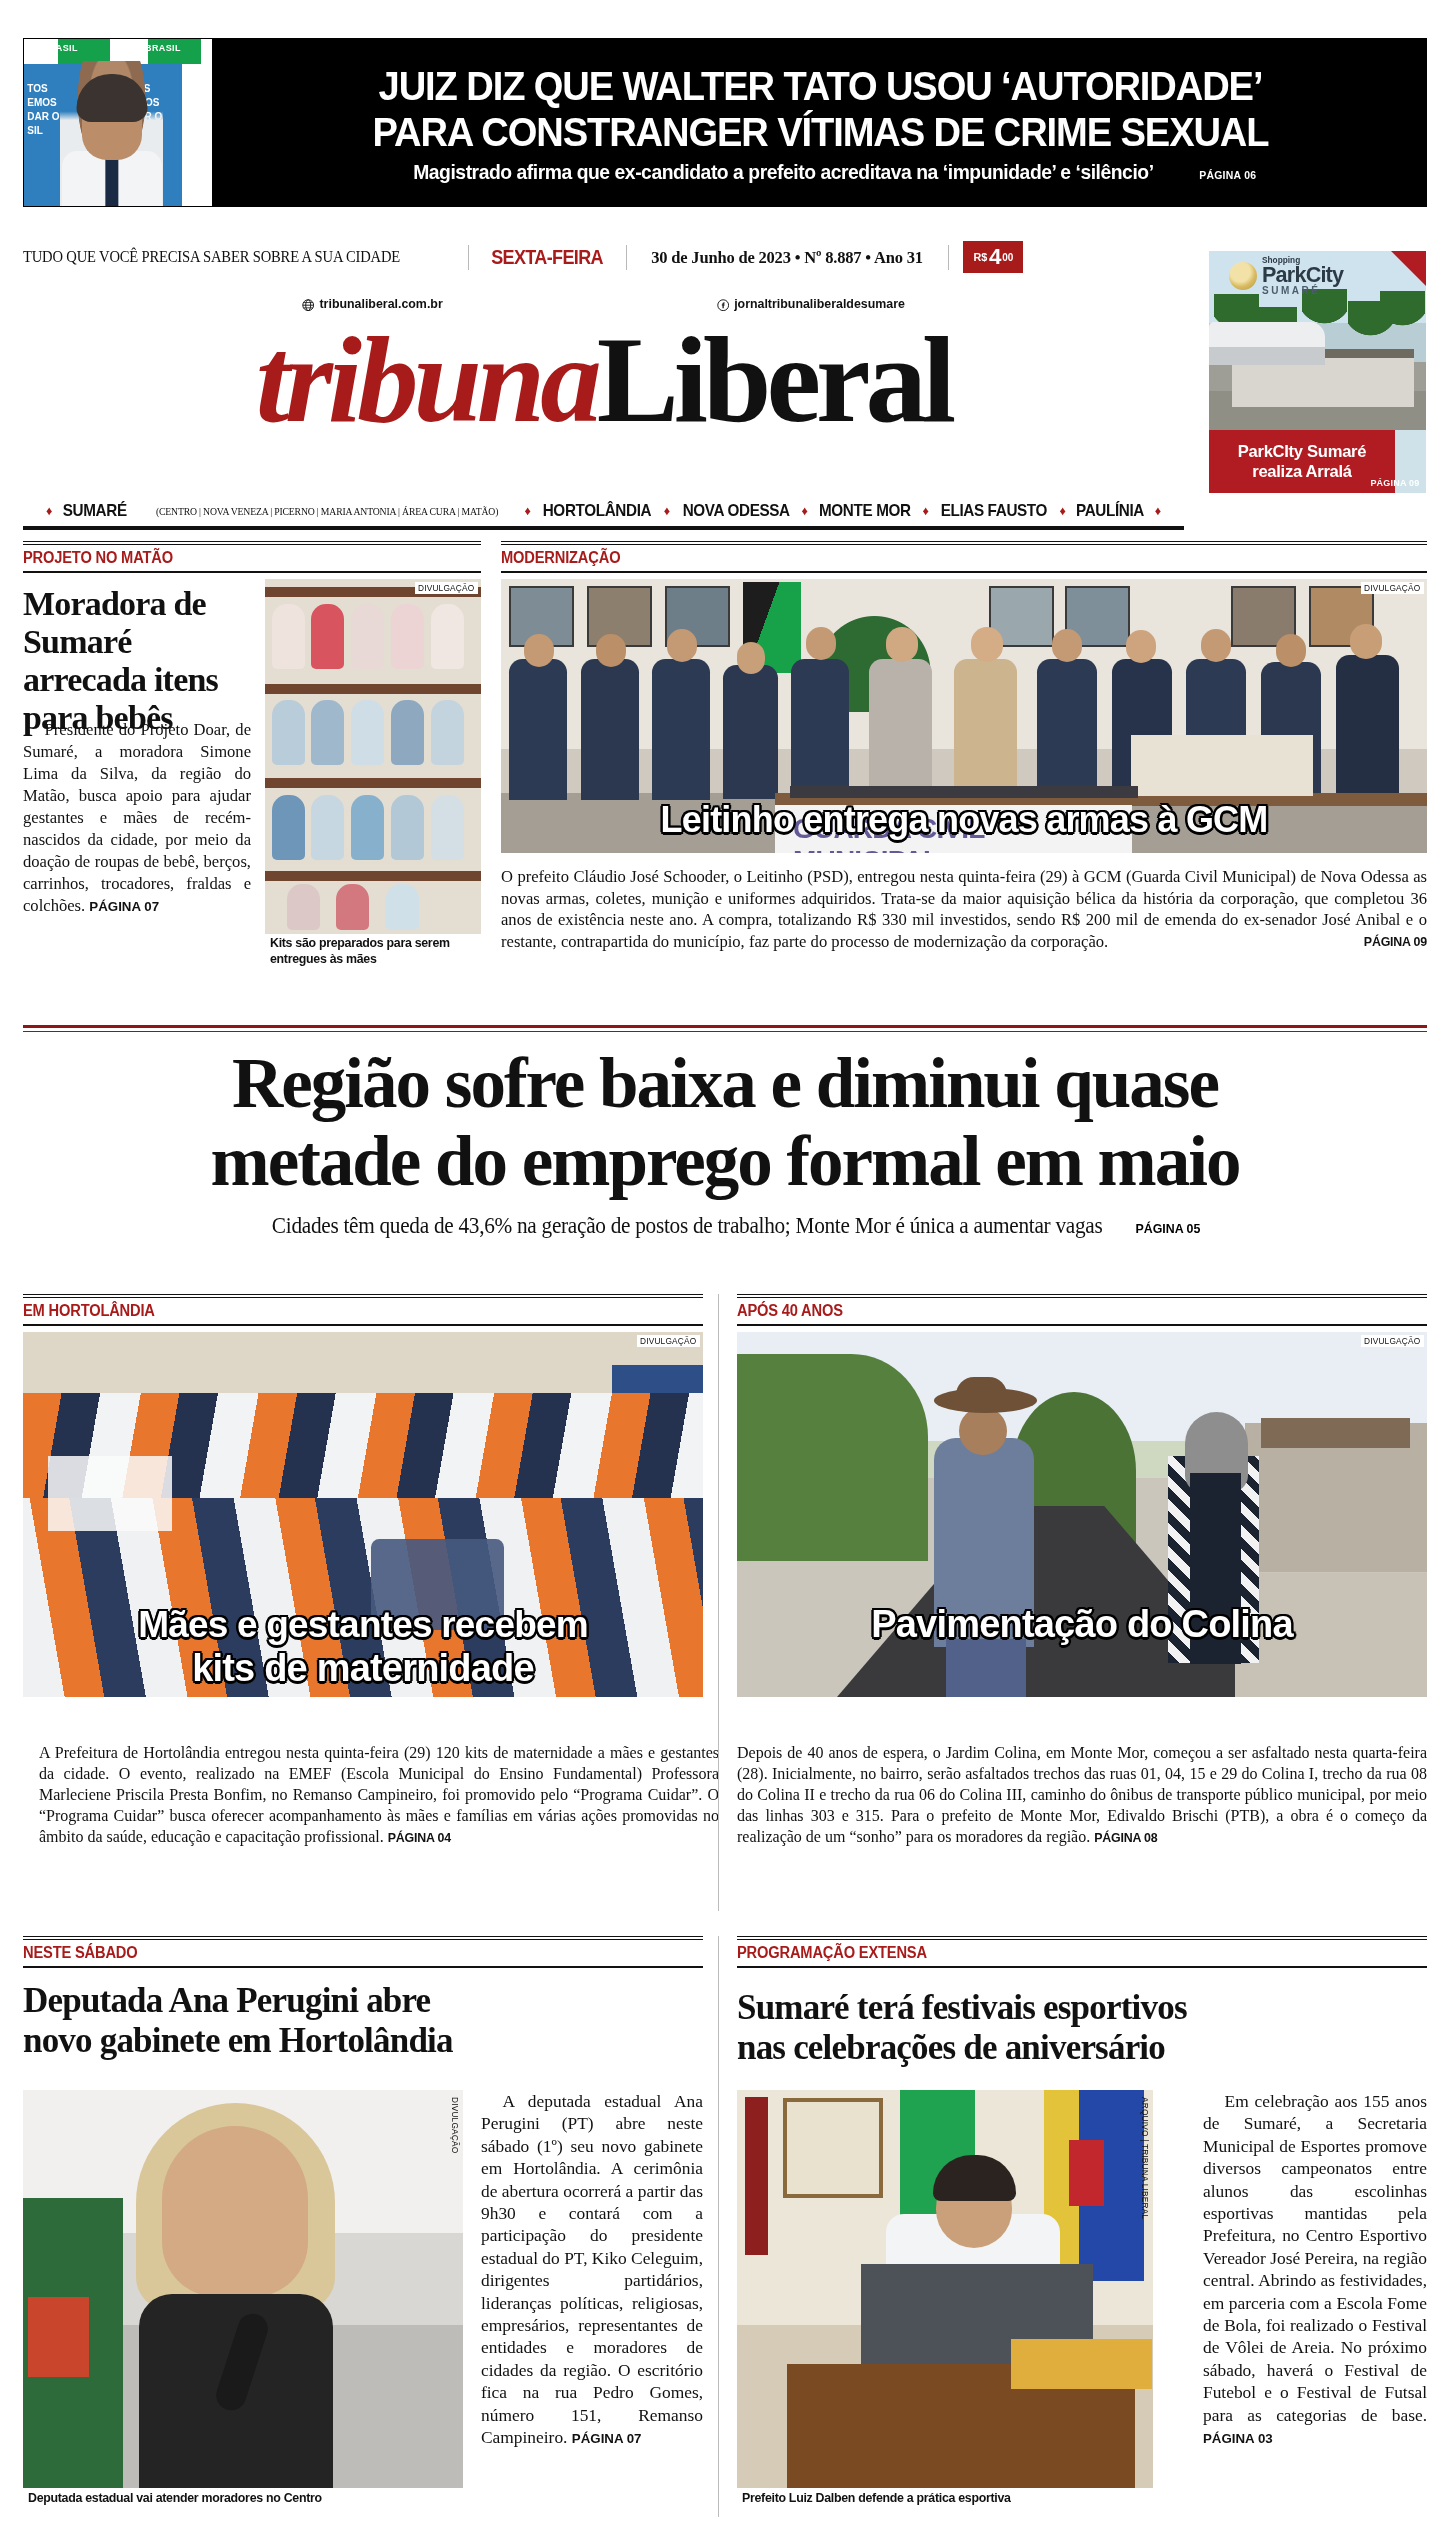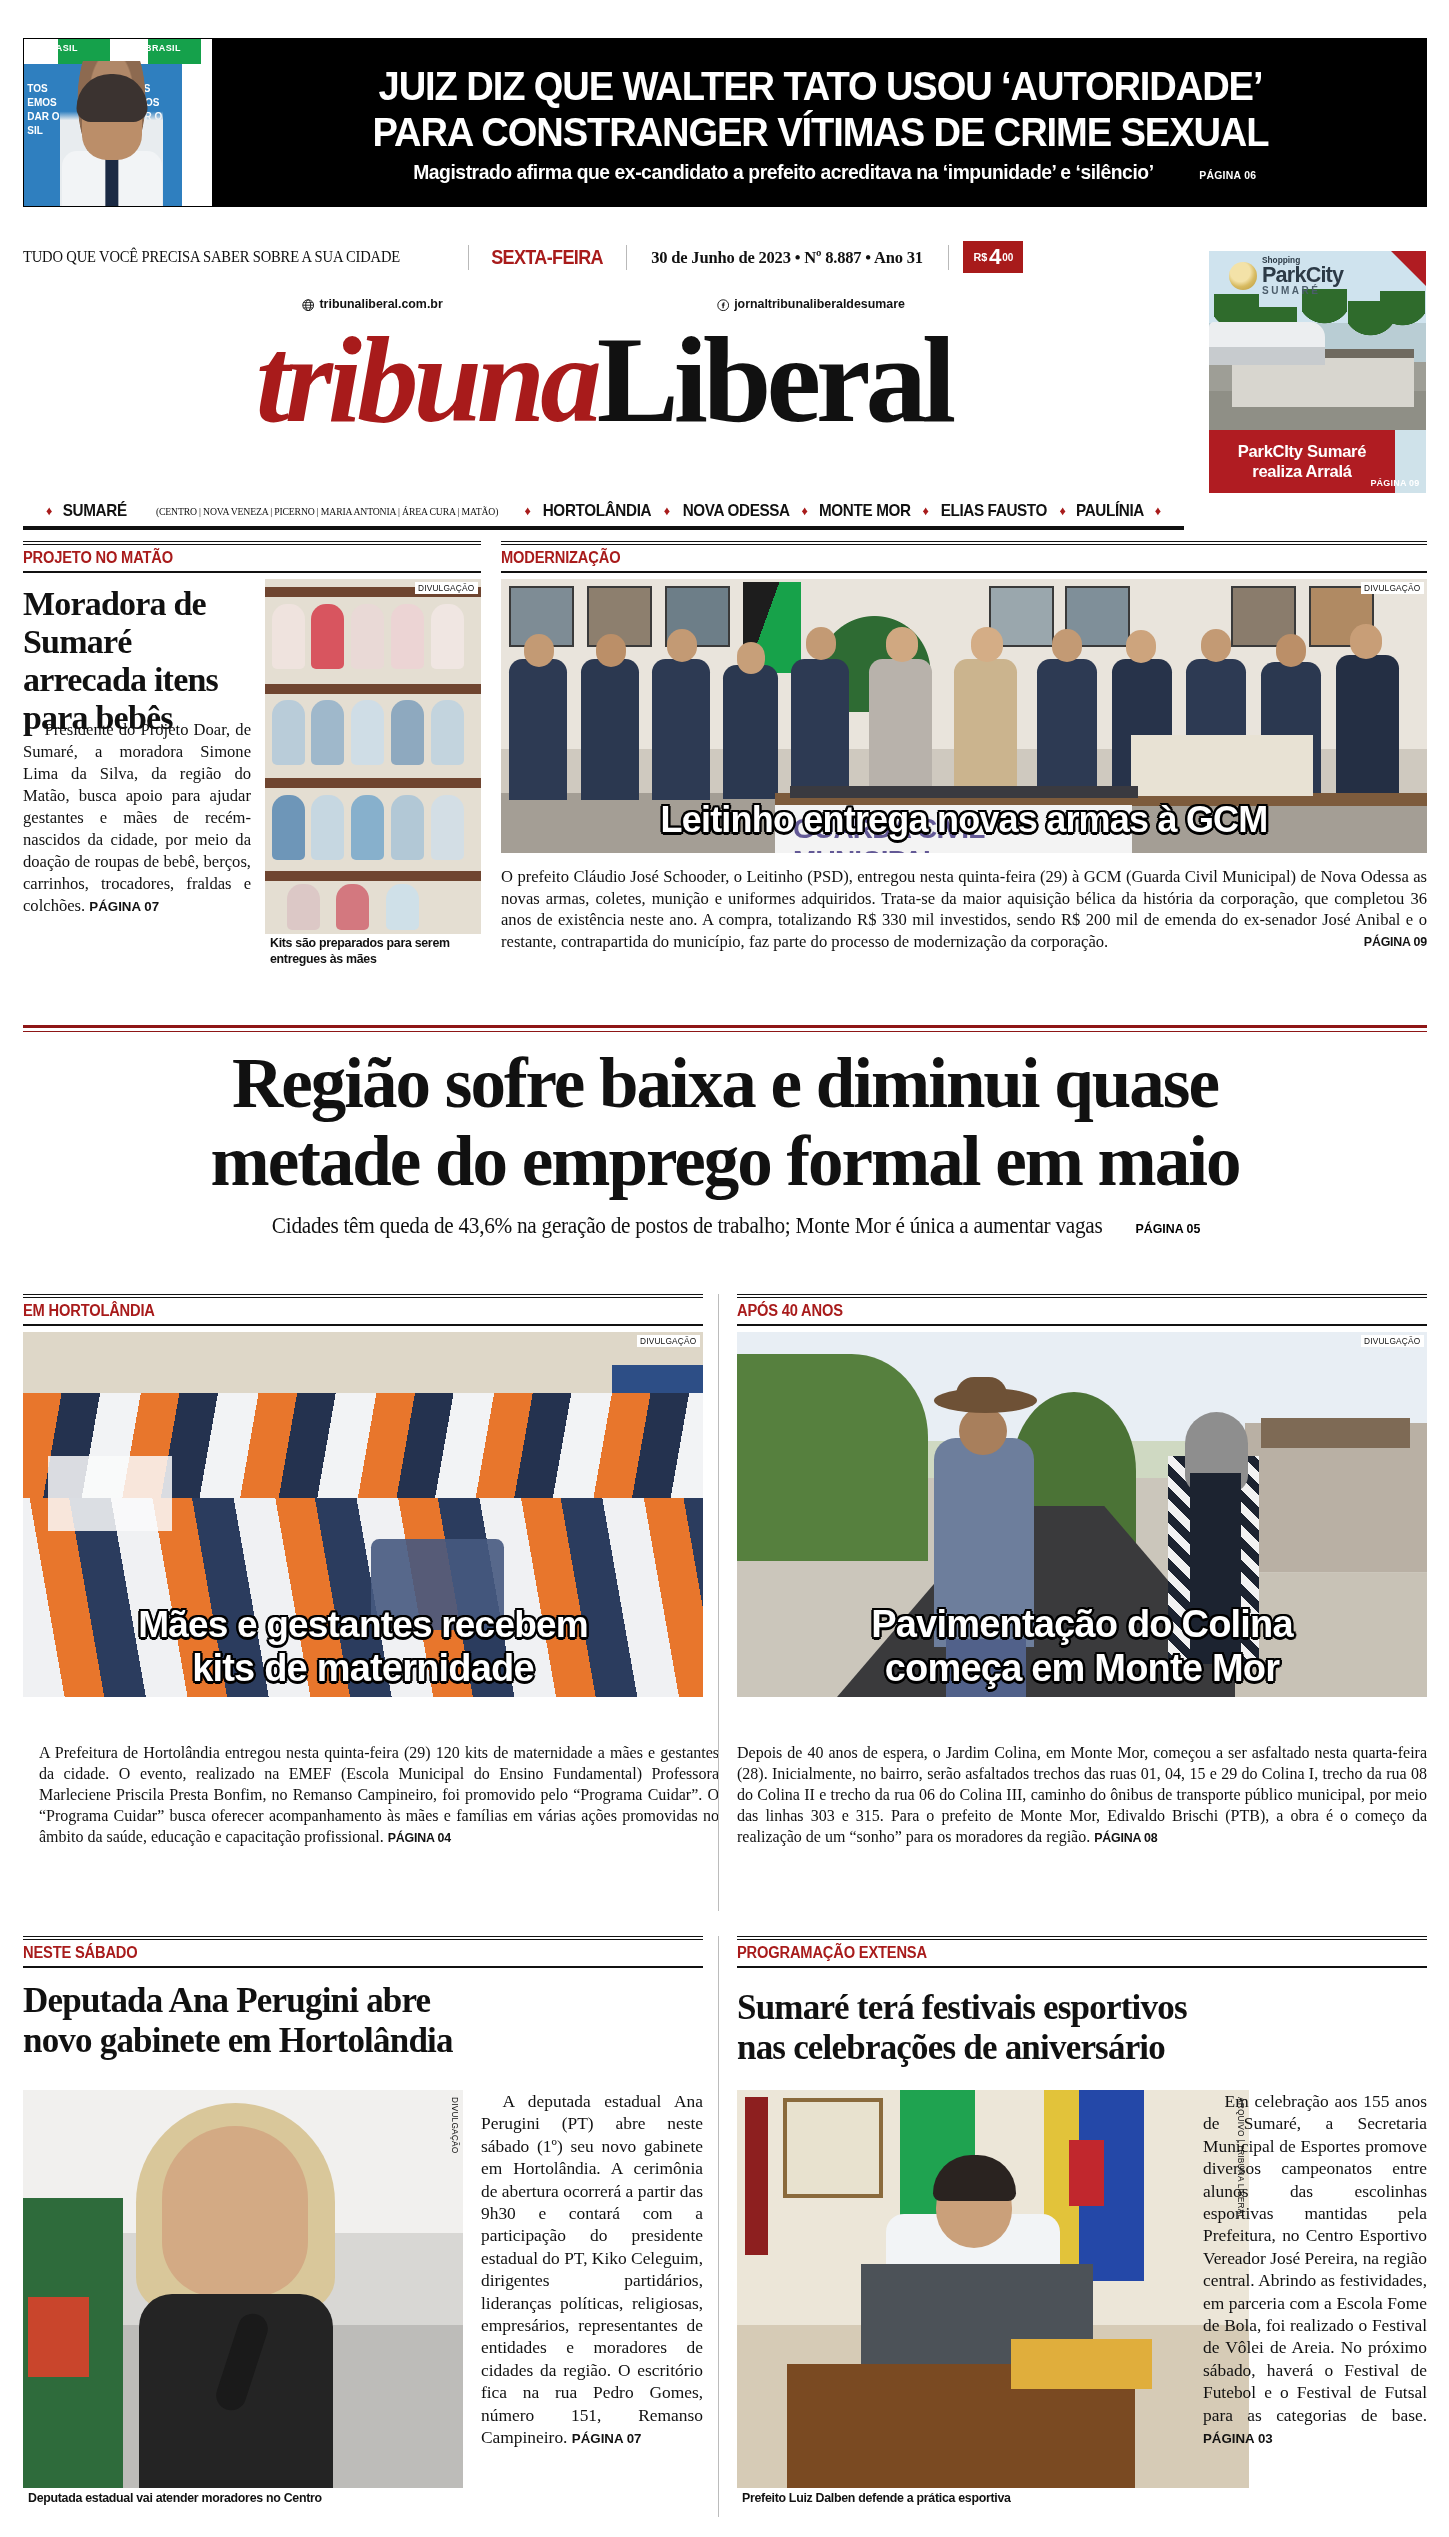--- a/index.html
+++ b/index.html
@@ -209,21 +209,21 @@
     letter-spacing:-0.8px; color:#111; margin-top:13.3px; }
   .a5-photo { position:absolute; left:0; top:154px; width:440px; height:420px; }
   .a5-body { position:absolute; left:458px; top:154px; width:222px;
     font-family:"Liberation Serif",serif; font-size:17.4px; line-height:22.4px; text-align:justify;
     color:#111; text-indent:21.6px; }
   .a5-body .pg { font-family:"Liberation Sans",sans-serif; font-weight:bold; font-size:13.3px; }
 
   .a6 { position:absolute; left:737px; top:1936px; width:690px; }
   .a6-head { font-family:"Liberation Serif",serif; font-weight:bold; font-size:35px; line-height:40px;
     letter-spacing:-0.8px; color:#111; margin-top:20px; }
-  .a6-photo { position:absolute; left:0; top:154px; width:512px; height:420px; }
+  .a6-photo { position:absolute; left:0; top:154px; width:416px; height:420px; }
   .a6-body { position:absolute; left:466px; top:154px; width:224px;
     font-family:"Liberation Serif",serif; font-size:17.4px; line-height:22.4px; text-align:justify;
     color:#111; text-indent:21.6px; }
   .a6-body .pg { font-family:"Liberation Sans",sans-serif; font-weight:bold; font-size:13.3px; }
   .vdiv-bot { position:absolute; left:718px; top:1936px; width:0.8px; height:581px; background:#bcbcbc; }
 
   
   .ph-room { background:linear-gradient(180deg,#dfdcd6 0 52%, #b9b4ab 52% 74%, #8f8a82 74% 100%); }
   .ph-street { background:linear-gradient(180deg,#cfe0ef 0 28%, #8ea86c 28% 42%, #4c4c4c 42% 100%); }
   .ph-bags { background:linear-gradient(180deg,#e6e2d8 0 18%, #dd762f 18% 55%, #2c3c5c 55% 80%, #dfe3e8 80% 100%); }
@@ -530,21 +530,20 @@
       <div style="position:absolute;left:219px;top:45px;width:51px;height:26.5px;background:#6e5136;border-radius:18px 18px 0 0;"></div>
       <div style="position:absolute;left:209px;bottom:0;width:80px;height:58px;background:#51618a;"></div>
 
       <div style="position:absolute;left:431px;top:124px;width:91px;height:207px;
         background:repeating-linear-gradient(45deg,#1c2330 0 8.3px,#f2f2f2 8.3px 16.6px);"></div>
       <div style="position:absolute;left:456px;top:90px;width:45px;height:46px;background:#cfa57d;border-radius:22.4px;"></div>
       <div style="position:absolute;left:448px;top:80px;width:63px;height:80px;background:#8e8e8e;border-radius:31.5px 31.5px 16.6px 16.6px;"></div>
       <div style="position:absolute;left:453px;top:141px;width:51px;height:191px;background:#1c2330;"></div>
       <div class="credit">DIVULGAÇÃO</div>
       <div class="ovl-title" style="bottom:51px;font-size:38px;line-height:43px;">Pavimentação do Colina</div>
-      <div class="ovl-title" style="bottom:6.6px;font-size:38px;line-height:43px;">começa em Monte Mor</div>
     </div>
 
     <div class="a4-body body-text">
       <span>Depois de 40 anos de espera, o Jardim Colina, em Monte Mor, começou a ser asfaltado nesta quarta-feira (28). Inicialmente, no bairro, serão asfaltados trechos das ruas 01, 04, 15 e 29 do Colina I, trecho da rua 08 do Colina II e trecho da rua 06 do Colina III, caminho do ônibus de transporte público municipal, por meio das linhas 303 e 315. Para o prefeito de Monte Mor, Edivaldo Brischi (PTB), a obra é o começo da realização de um “sonho” para os moradores da região.</span>
       <span class="pg">PÁGINA 08</span>
     </div>
   </div>
 
   <div class="a5">
     <div class="sec-rule-top"></div>

